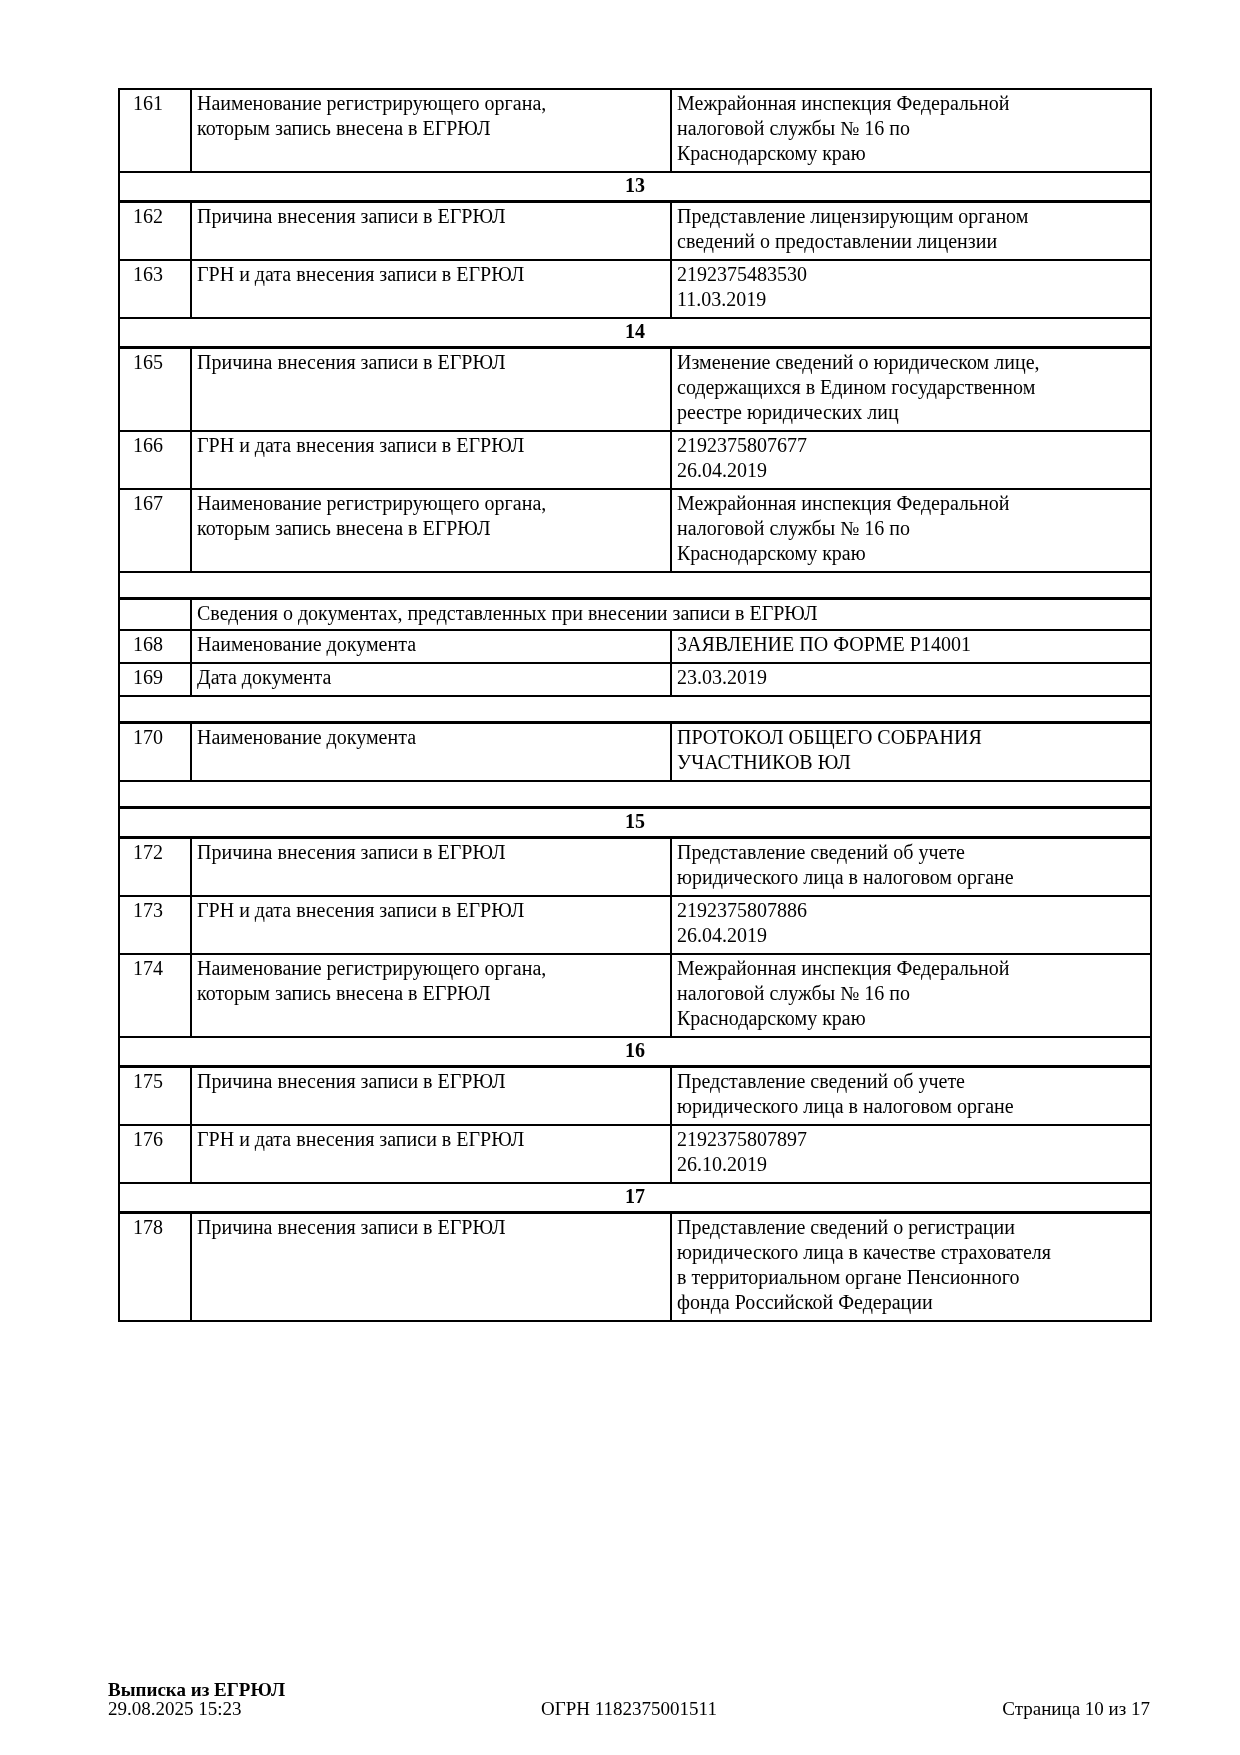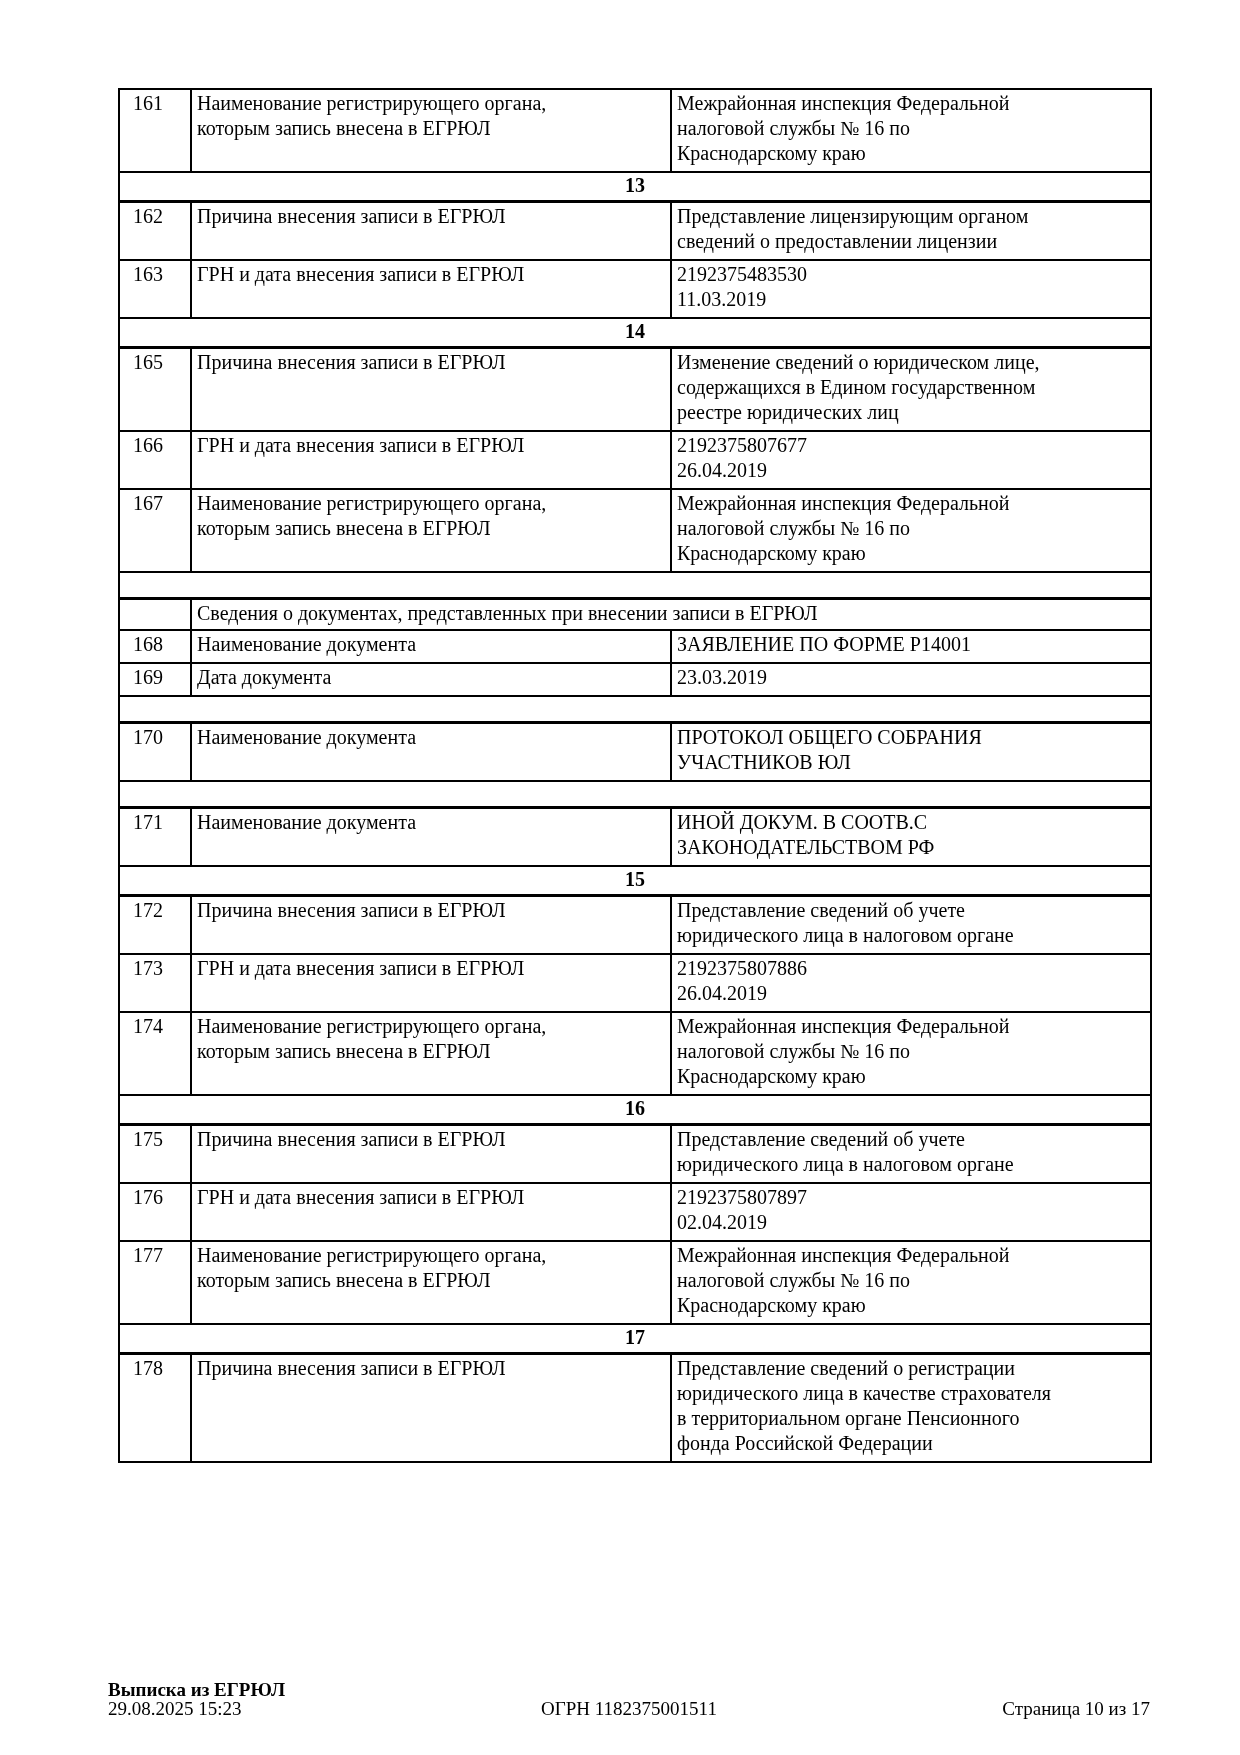--- a/index.html
+++ b/index.html
@@ -168,26 +168,20 @@
           </tr>
           <tr class="record-row">
             <td class="num">170</td>
             <td class="label">Наименование документа</td>
             <td class="value">ПРОТОКОЛ ОБЩЕГО СОБРАНИЯ
 УЧАСТНИКОВ ЮЛ</td>
           </tr>
           <tr class="spacer-row">
             <td colspan="3"></td>
           </tr>
-          <tr class="record-row">
-            <td class="num">171</td>
-            <td class="label">Наименование документа</td>
-            <td class="value">ИНОЙ ДОКУМ. В СООТВ.С
-ЗАКОНОДАТЕЛЬСТВОМ РФ</td>
-          </tr>
           <tr class="section-row">
             <td colspan="3">15</td>
           </tr>
           <tr class="record-row">
             <td class="num">172</td>
             <td class="label">Причина внесения записи в ЕГРЮЛ</td>
             <td class="value">Представление сведений об учете
 юридического лица в налоговом органе</td>
           </tr>
           <tr class="record-row">
@@ -210,29 +204,21 @@
           <tr class="record-row">
             <td class="num">175</td>
             <td class="label">Причина внесения записи в ЕГРЮЛ</td>
             <td class="value">Представление сведений об учете
 юридического лица в налоговом органе</td>
           </tr>
           <tr class="record-row">
             <td class="num">176</td>
             <td class="label">ГРН и дата внесения записи в ЕГРЮЛ</td>
             <td class="value">2192375807897
-02.04.2019</td>
-          </tr>
-          <tr class="record-row">
-            <td class="num">177</td>
-            <td class="label">Наименование регистрирующего органа,
-которым запись внесена в ЕГРЮЛ</td>
-            <td class="value">Межрайонная инспекция Федеральной
-налоговой службы № 16 по
-Краснодарскому краю</td>
+26.10.2019</td>
           </tr>
           <tr class="section-row">
             <td colspan="3">17</td>
           </tr>
           <tr class="record-row">
             <td class="num">178</td>
             <td class="label">Причина внесения записи в ЕГРЮЛ</td>
             <td class="value">Представление сведений о регистрации
 юридического лица в качестве страхователя
 в территориальном органе Пенсионного

